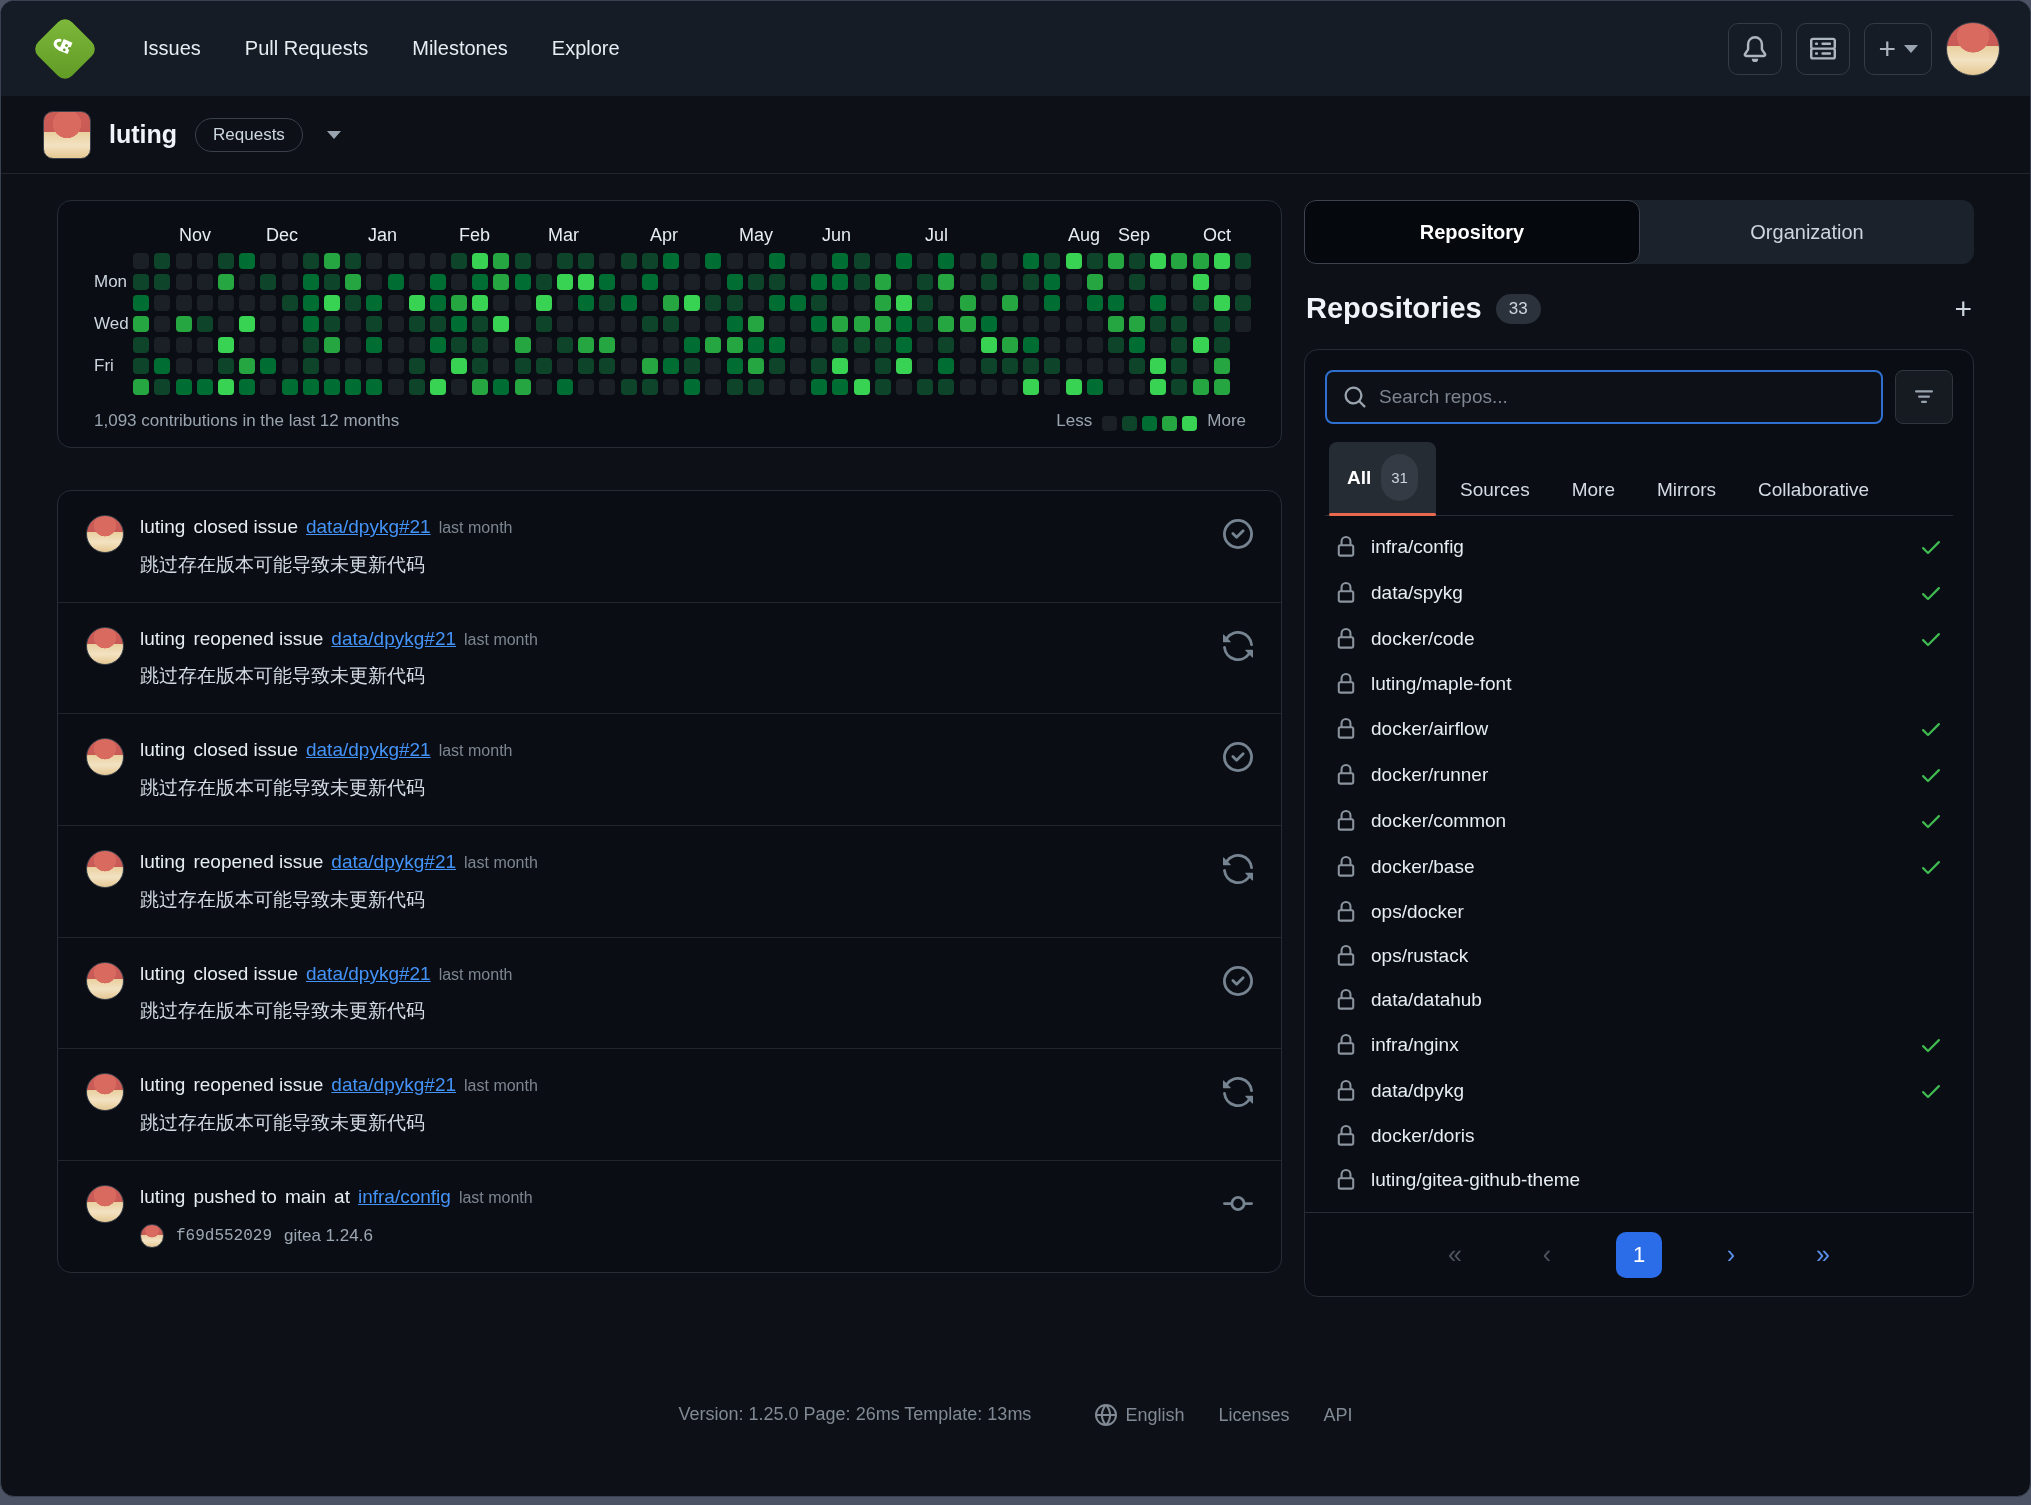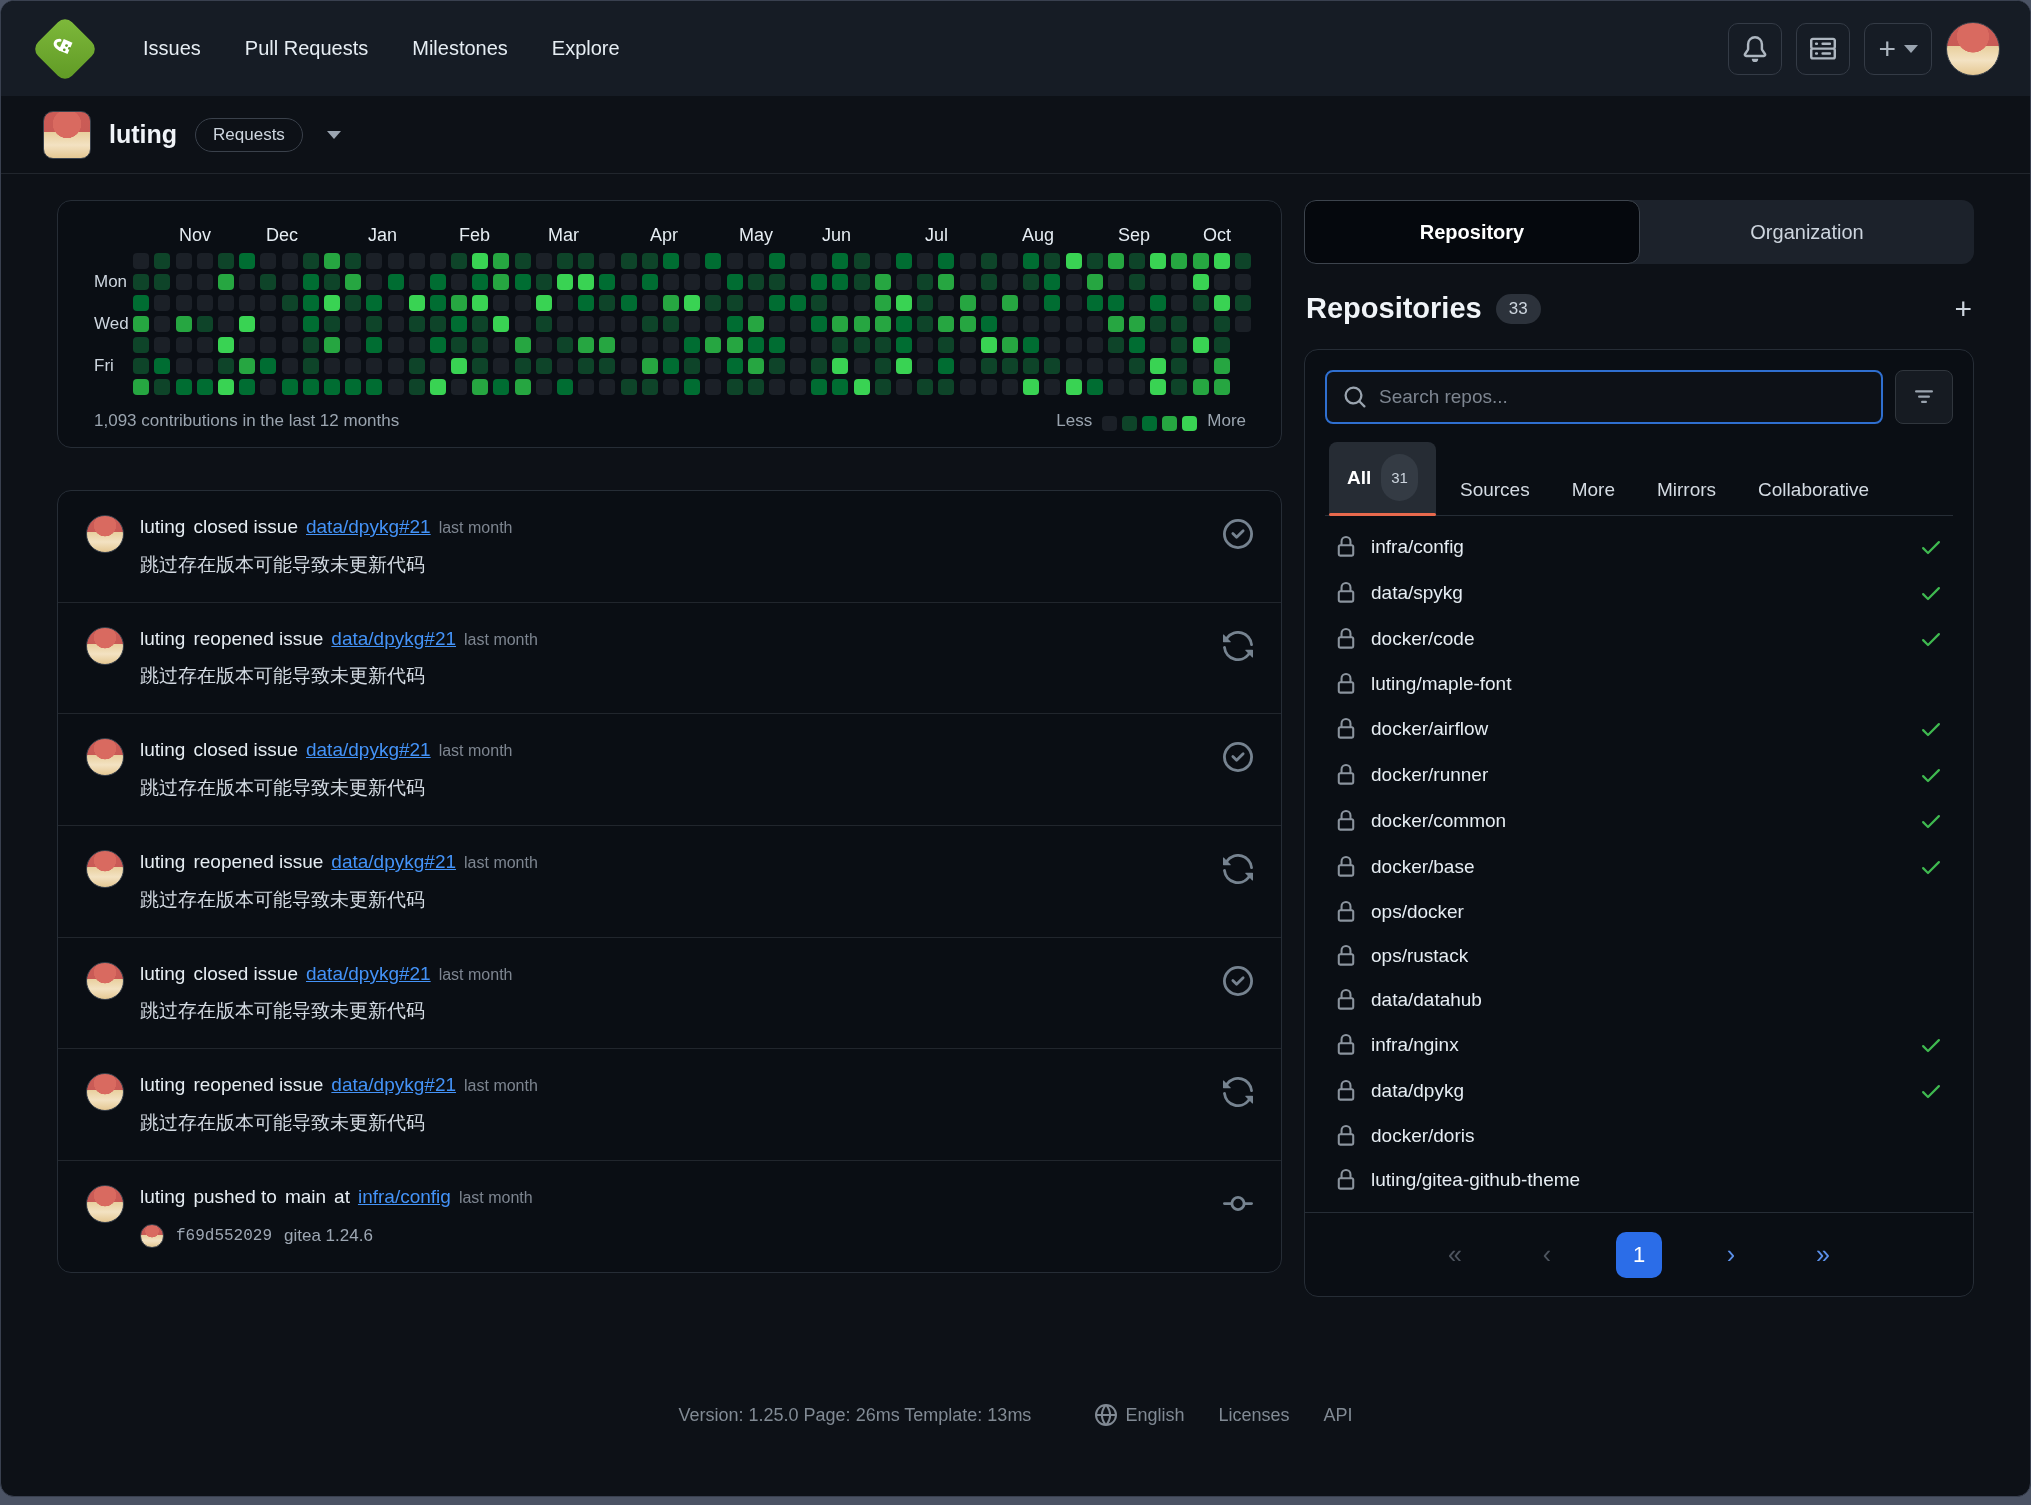--- a/index.html
+++ b/index.html
@@ -174,21 +174,21 @@
     min-width:46px; height:46px; border:none; background:transparent;
     font-size:25px; display:flex; align-items:center; justify-content:center;
     border-radius:10px; cursor:pointer; font-family:inherit;
   }
   .page-btn.disabled { color:#4d545e; cursor:default; }
   .page-btn.active { background:#2b6de8; color:#fff; font-size:22px; }
   .page-btn.link { color:#5b8fe8; }
   
   .footer {
     margin-top:auto; padding:40px 0 70px;
-    display:flex; align-items:center; justify-content:center; gap:34px;
+    display:flex; justify-content:center; gap:34px;
     font-size:18px; color:#818a94;
   }
   .footer .stats { margin-right:30px; }
   .footer a { color:#818a94; text-decoration:none; cursor:pointer; display:flex; align-items:center; gap:8px; }
   svg { display:block; }
 </style>
 </head>
 <body>
 
 <div class="window">
@@ -245,21 +245,21 @@
         <div class="hm-months" id="hm-months">
             <span class="hm-month" style="left: 21px;">Nov</span>
             <span class="hm-month" style="left: 108px;">Dec</span>
             <span class="hm-month" style="left: 210px;">Jan</span>
             <span class="hm-month" style="left: 301px;">Feb</span>
             <span class="hm-month" style="left: 390px;">Mar</span>
             <span class="hm-month" style="left: 492px;">Apr</span>
             <span class="hm-month" style="left: 581px;">May</span>
             <span class="hm-month" style="left: 664px;">Jun</span>
             <span class="hm-month" style="left: 767px;">Jul</span>
-            <span class="hm-month" style="left: 864px;">Aug</span>
+            <span class="hm-month" style="left: 910px;">Aug</span>
             <span class="hm-month" style="left: 960px;">Sep</span>
             <span class="hm-month" style="left: 1045px;">Oct</span>
           </div>
         <div class="hm-body">
           <div class="hm-days" id="hm-days">
               <span class="hm-day"></span>
               <span class="hm-day">Mon</span>
               <span class="hm-day"></span>
               <span class="hm-day">Wed</span>
               <span class="hm-day"></span>

